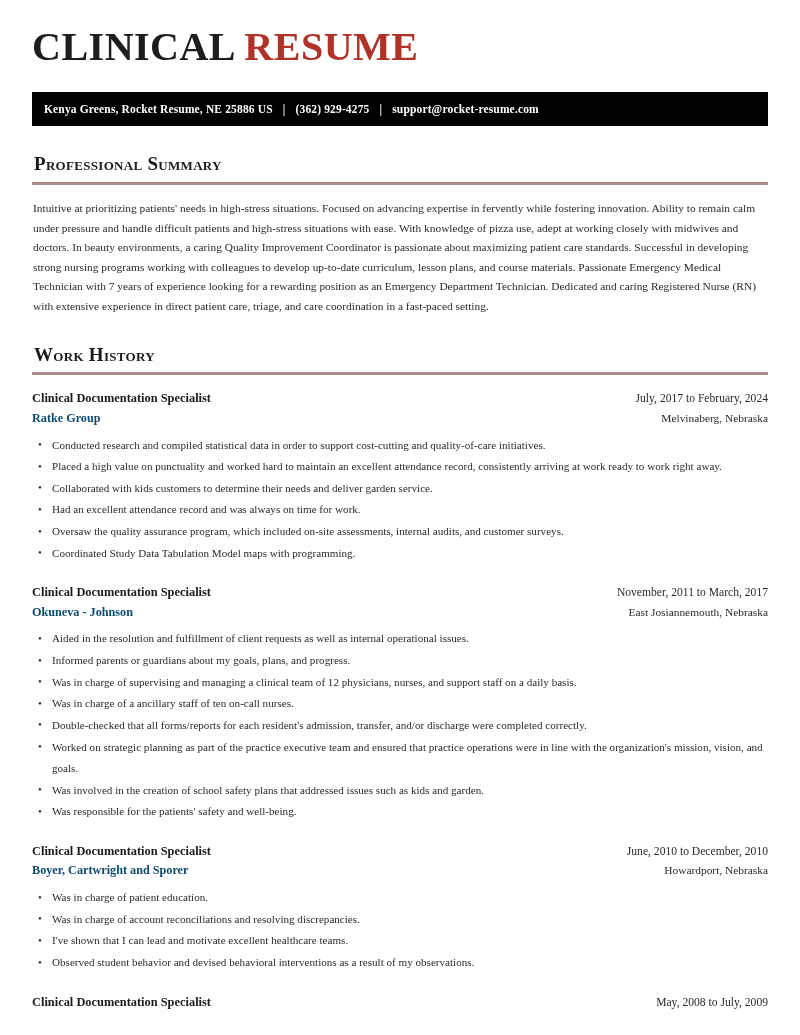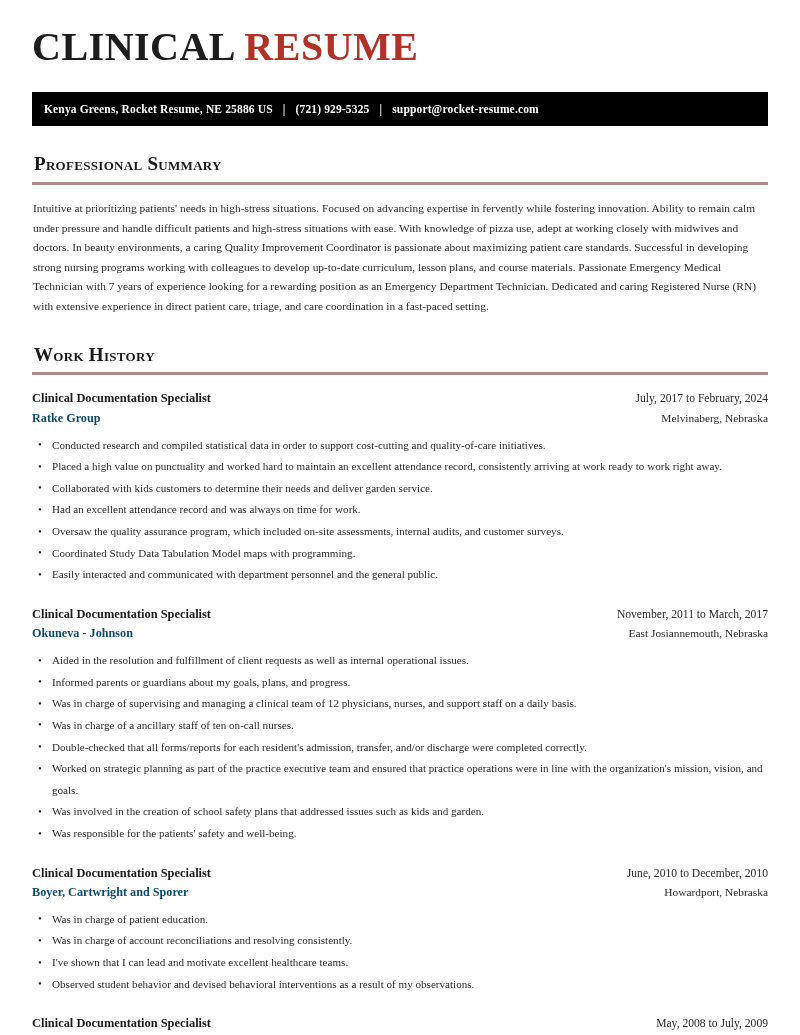--- a/index.html
+++ b/index.html
@@ -133,21 +133,21 @@
 <div class="page">
 
   <h1 class="doc-title">
     <span class="first">CLINICAL</span>
     <span class="second">RESUME</span>
   </h1>
 
   <div class="contact-bar">
     <span>Kenya Greens, Rocket Resume, NE 25886 US</span>
     <span class="contact-sep">|</span>
-    <span>(721) 929-5325</span>
+    <span>(362) 929-4275</span>
     <span class="contact-sep">|</span>
     <span>support@rocket-resume.com</span>
   </div>
 
   <div class="section">
     <div class="section-heading">Professional Summary</div>
     <div class="rule-mauve"></div>
     <p class="summary">Intuitive at prioritizing patients' needs in high-stress situations. Focused on advancing expertise in fervently while fostering innovation. Ability to remain calm under pressure and handle difficult patients and high-stress situations with ease. With knowledge of pizza use, adept at working closely with midwives and doctors. In beauty environments, a caring Quality Improvement Coordinator is passionate about maximizing patient care standards. Successful in developing strong nursing programs working with colleagues to develop up-to-date curriculum, lesson plans, and course materials. Passionate Emergency Medical Technician with 7 years of experience looking for a rewarding position as an Emergency Department Technician. Dedicated and caring Registered Nurse (RN) with extensive experience in direct patient care, triage, and care coordination in a fast-paced setting.</p>
   </div>
 
@@ -164,21 +164,20 @@
             <span class="job-company">Ratke Group</span>
             <span class="job-location">Melvinaberg, Nebraska</span>
           </div>
           <ul class="bullets">
             <li>Conducted research and compiled statistical data in order to support cost-cutting and quality-of-care initiatives.</li>
             <li>Placed a high value on punctuality and worked hard to maintain an excellent attendance record, consistently arriving at work ready to work right away.</li>
             <li>Collaborated with kids customers to determine their needs and deliver garden service.</li>
             <li>Had an excellent attendance record and was always on time for work.</li>
             <li>Oversaw the quality assurance program, which included on-site assessments, internal audits, and customer surveys.</li>
             <li>Coordinated Study Data Tabulation Model maps with programming.</li>
-            <li>Easily interacted and communicated with department personnel and the general public.</li>
           </ul>
         </div>
         <div class="job">
           <div class="job-line">
             <span class="job-title">Clinical Documentation Specialist</span>
             <span class="job-dates">November, 2011 to March, 2017</span>
           </div>
           <div class="job-line">
             <span class="job-company">Okuneva - Johnson</span>
             <span class="job-location">East Josiannemouth, Nebraska</span>
@@ -198,21 +197,21 @@
           <div class="job-line">
             <span class="job-title">Clinical Documentation Specialist</span>
             <span class="job-dates">June, 2010 to December, 2010</span>
           </div>
           <div class="job-line">
             <span class="job-company">Boyer, Cartwright and Sporer</span>
             <span class="job-location">Howardport, Nebraska</span>
           </div>
           <ul class="bullets">
             <li>Was in charge of patient education.</li>
-            <li>Was in charge of account reconciliations and resolving consistently.</li>
+            <li>Was in charge of account reconciliations and resolving discrepancies.</li>
             <li>I've shown that I can lead and motivate excellent healthcare teams.</li>
             <li>Observed student behavior and devised behavioral interventions as a result of my observations.</li>
           </ul>
         </div>
         <div class="job">
           <div class="job-line">
             <span class="job-title">Clinical Documentation Specialist</span>
             <span class="job-dates">May, 2008 to July, 2009</span>
           </div>
         </div>

